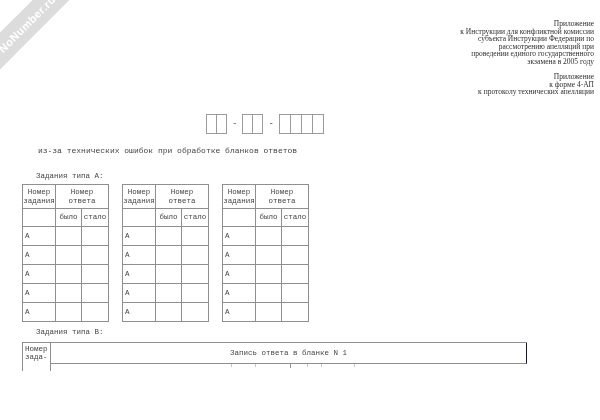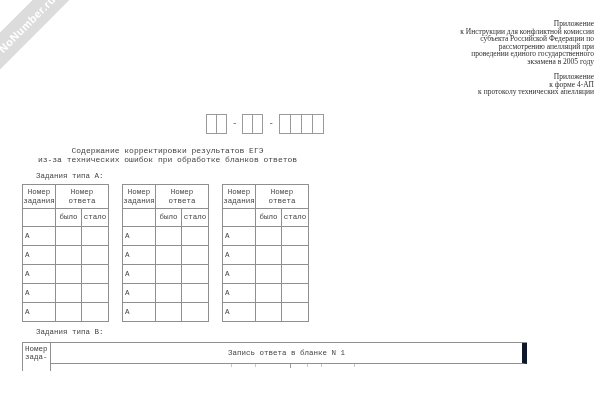--- a/index.html
+++ b/index.html
@@ -55,40 +55,40 @@
   .gA td.task { text-align:left; padding-left:2px; }
 
   
   .tableB {
     position:absolute; left:22px; top:342px; width:504px;
     border-top:1px solid #8f8f8f; border-left:1px solid #8f8f8f;
     display:flex; font-size:7.5px; line-height:8px; color:#454545;
   }
   .bcol1 { width:25px; height:26px; border-right:1px solid #8f8f8f; padding:2px 0 0 2px; }
   .bcol2 {
-    flex:1; height:20px; border-right:5px solid #0f172a; border-bottom:1px solid #8f8f8f;
+    flex:1; height:20px; border-right:1px solid #0f172a; border-bottom:1px solid #8f8f8f;
     display:flex; align-items:center; justify-content:center;
   }
   .tick { position:absolute; top:21px; width:1px; height:3px; background:#c6c6c6; }
   .tick.strong { background:#9a9a9a; height:4px; }
 </style>
 </head>
 <body>
 
 <div class="page">
 
   <div class="watermark">
     <span>NoNumber.ru</span>
   </div>
 
   <div class="header-note">
     <div>
       <div>Приложение</div>
       <div>к Инструкции для конфликтной комиссии</div>
-      <div>субъекта Российской Федерации по</div>
+      <div>субъекта Инструкции Федерации по</div>
       <div>рассмотрению апелляций при</div>
       <div>проведении единого государственного</div>
       <div>экзамена в 2005 году</div>
     </div>
     <div class="note-gap"></div>
     <div>
       <div>Приложение</div>
       <div>к форме 4-АП</div>
       <div>к протоколу технических апелляции</div>
     </div>
@@ -107,21 +107,20 @@
     <span class="ddash">-</span>
     <div class="dgroup dgroup3">
       <div class="dcell"></div>
       <div class="dcell"></div>
       <div class="dcell"></div>
       <div class="dcell"></div>
     </div>
   </div>
 
   <div class="doc-title">
-    <div>Содержание корректировки результатов ЕГЭ</div>
     <div>из-за технических ошибок при обработке бланков ответов</div>
   </div>
 
   <div class="sec-label labelA">Задания типа А:</div>
 
   <div class="tablesA">
 
     <table class="gA">
       <colgroup>
           <col style="width:33px">

